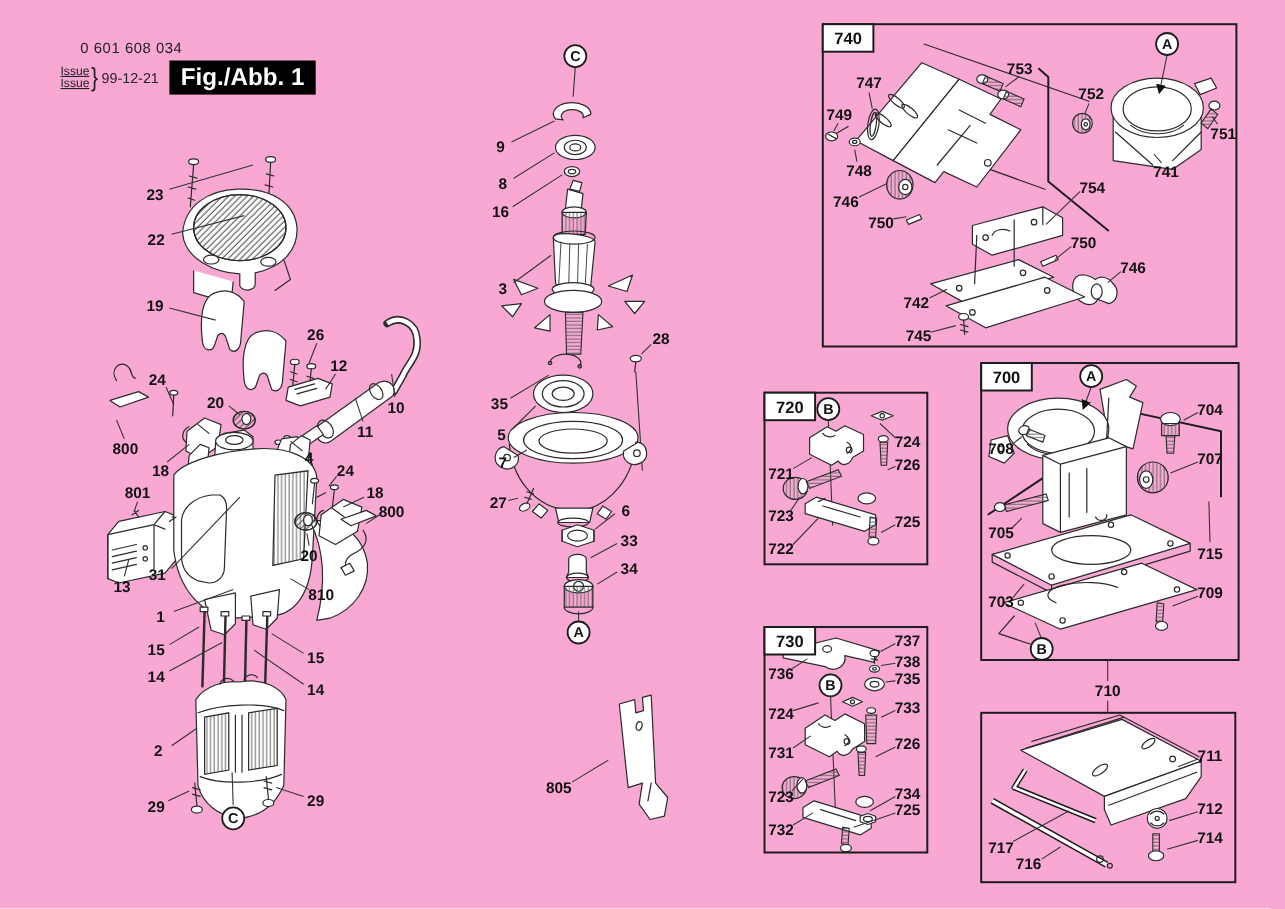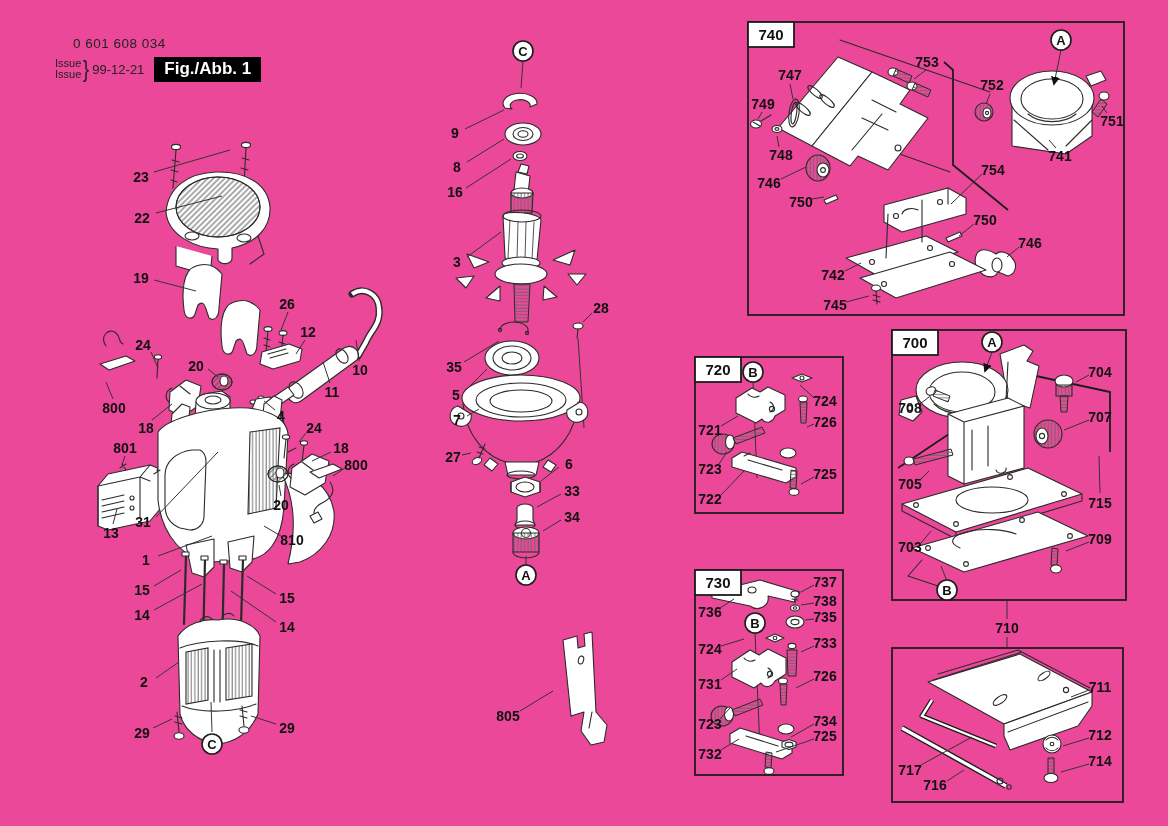--- a/index.html
+++ b/index.html
@@ -1,23 +1,23 @@
 <!DOCTYPE html>
 <html><head>
 <meta charset="utf-8">
 <style>
   html,body{margin:0;padding:0;background:#fff;}
-  .stage{position:relative;width:1168px;height:826px;background:#ec4899;overflow:hidden;
+  .stage{position:relative;width:1168px;height:826px;background:#f9a8d4;overflow:hidden;
          font-family:"Liberation Sans",sans-serif;color:#1a1a1a;}
   .pn{font-size:13.5px;letter-spacing:.5px;color:#222;margin-left:18px;}
   .issue-row{display:flex;align-items:center;margin-top:4px;}
-  .issue-col{display:flex;flex-direction:column;font-size:11px;line-height:11px;color:#222;}
+  .issue-col{display:flex;flex-direction:column;font-size:11px;line-height:11px;color:#222;text-decoration:underline;}
   .brace{font-size:24px;font-weight:300;margin:0 2px 0 1px;color:#222;transform:scaleX(.8);}
   .date{font-size:13px;color:#222;margin-right:10px;}
-  .figbox{background:#000;color:#fff;font-weight:700;font-size:17px;padding:2px 10px 3px 10px;}
+  .figbox{background:#000;color:#fff;font-weight:700;font-size:22px;padding:2px 10px 3px 10px;}
   .footer-note div{font-size:12.5px;line-height:13.5px;color:#3a3a3a;}
   svg{position:absolute;left:0;top:0;}
   .d{stroke:#2b2b2b;stroke-width:1.1;fill:none;stroke-linejoin:round;stroke-linecap:round;}
   .w{stroke:#2b2b2b;stroke-width:1.1;fill:#ffffff;stroke-linejoin:round;}
   .k{fill:url(#vlin);stroke:#2b2b2b;stroke-width:1.1;}
   .hh{fill:url(#hatch);stroke:#2b2b2b;stroke-width:1;}
   .tt{fill:url(#hlin);stroke:#2b2b2b;stroke-width:1;}
   .thick{stroke:#1c1c1c;stroke-width:1.8;fill:none;stroke-linejoin:round;}
   .ld{stroke:#333;stroke-width:1;fill:none;}
   .pbox{fill:none;stroke:#1c1c1c;stroke-width:1.8;}

